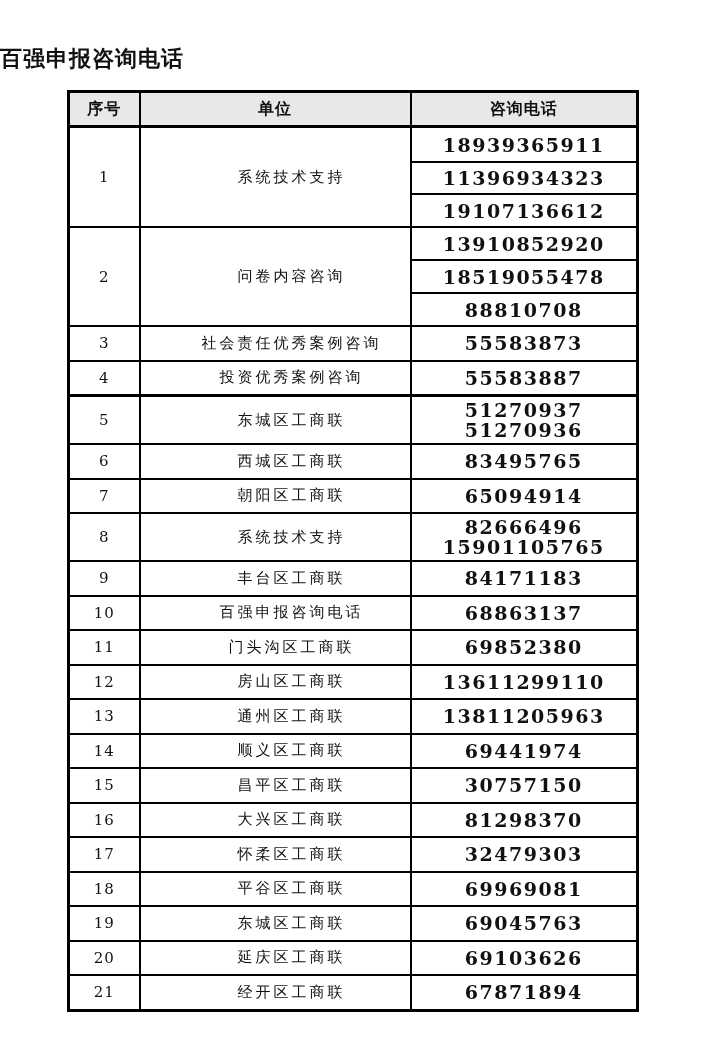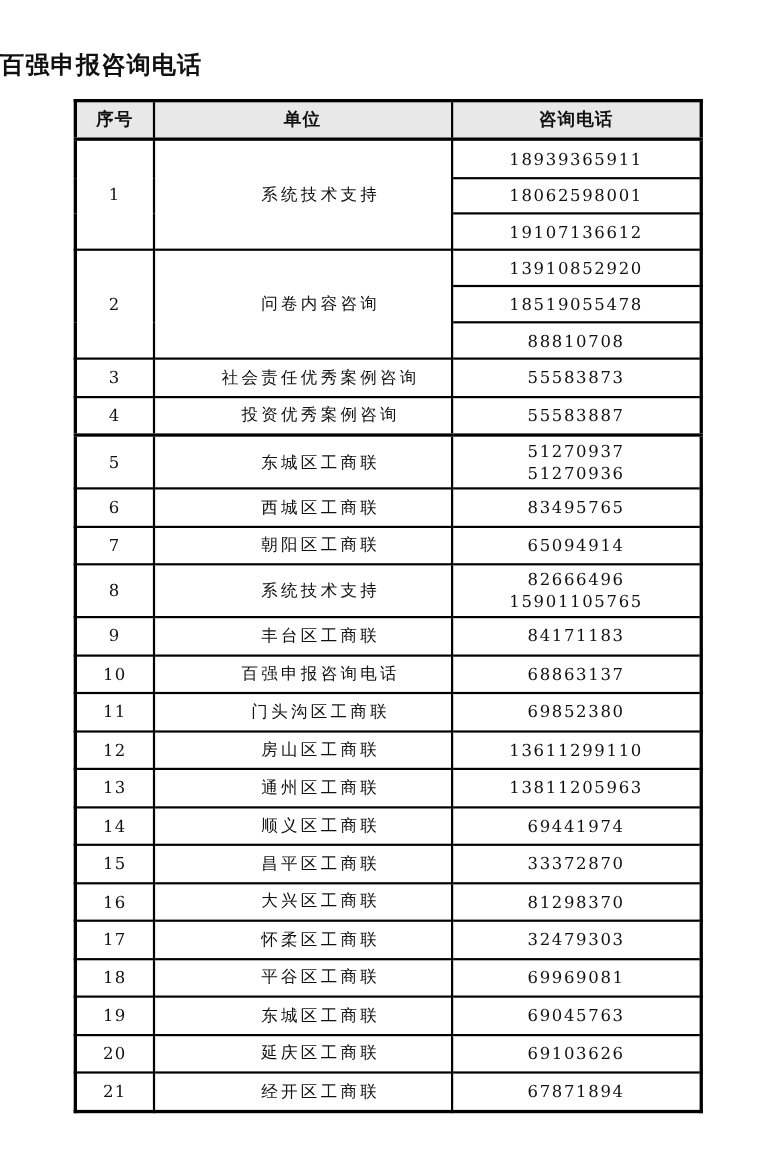--- a/index.html
+++ b/index.html
@@ -31,21 +31,21 @@
     letter-spacing: 1px;
   }
   th {
     background: #e8e8e8; height: 32px; font-weight: bold; font-size: 16px;
     font-family: "DejaVu Sans", "Liberation Sans", sans-serif;
     margin-top: 40px;
   }
   thead tr { border-bottom: 3px solid #000; }
   td { height: 32.5px; }
   td.unit { letter-spacing: 3px; padding-left: 33px; }
-  td.phone { letter-spacing: 1.5px; font-size: 15px; line-height: 20px; }
+  td.phone { letter-spacing: 1.5px; font-size: 19px; line-height: 20px; font-weight: bold; }
   tr.thick-bottom td { border-bottom: 3px solid #000; }
 </style>
 </head>
 <body>
 
 <div class="title">百强申报咨询电话</div>
 
 <table>
   <colgroup>
       <col class="c1">
@@ -60,21 +60,21 @@
     </tr>
   </thead>
   <tbody>
 
     <tr>
       <td rowspan="3">1</td>
       <td rowspan="3" class="unit">系统技术支持</td>
       <td class="phone" style="height:33px">18939365911</td>
     </tr>
     <tr>
-      <td class="phone" style="height:30px">18062598001</td>
+      <td class="phone" style="height:30px">11396934323</td>
     </tr>
     <tr>
       <td class="phone" style="height:31px">19107136612</td>
     </tr>
 
     <tr>
       <td rowspan="3">2</td>
       <td rowspan="3" class="unit">问卷内容咨询</td>
       <td class="phone" style="height:31px">13910852920</td>
     </tr>
@@ -150,21 +150,21 @@
       <td class="phone">13811205963</td>
     </tr>
     <tr>
       <td>14</td>
       <td class="unit">顺义区工商联</td>
       <td class="phone">69441974</td>
     </tr>
     <tr>
       <td>15</td>
       <td class="unit">昌平区工商联</td>
-      <td class="phone">33372870</td>
+      <td class="phone">30757150</td>
     </tr>
     <tr>
       <td>16</td>
       <td class="unit">大兴区工商联</td>
       <td class="phone">81298370</td>
     </tr>
     <tr>
       <td>17</td>
       <td class="unit">怀柔区工商联</td>
       <td class="phone">32479303</td>

